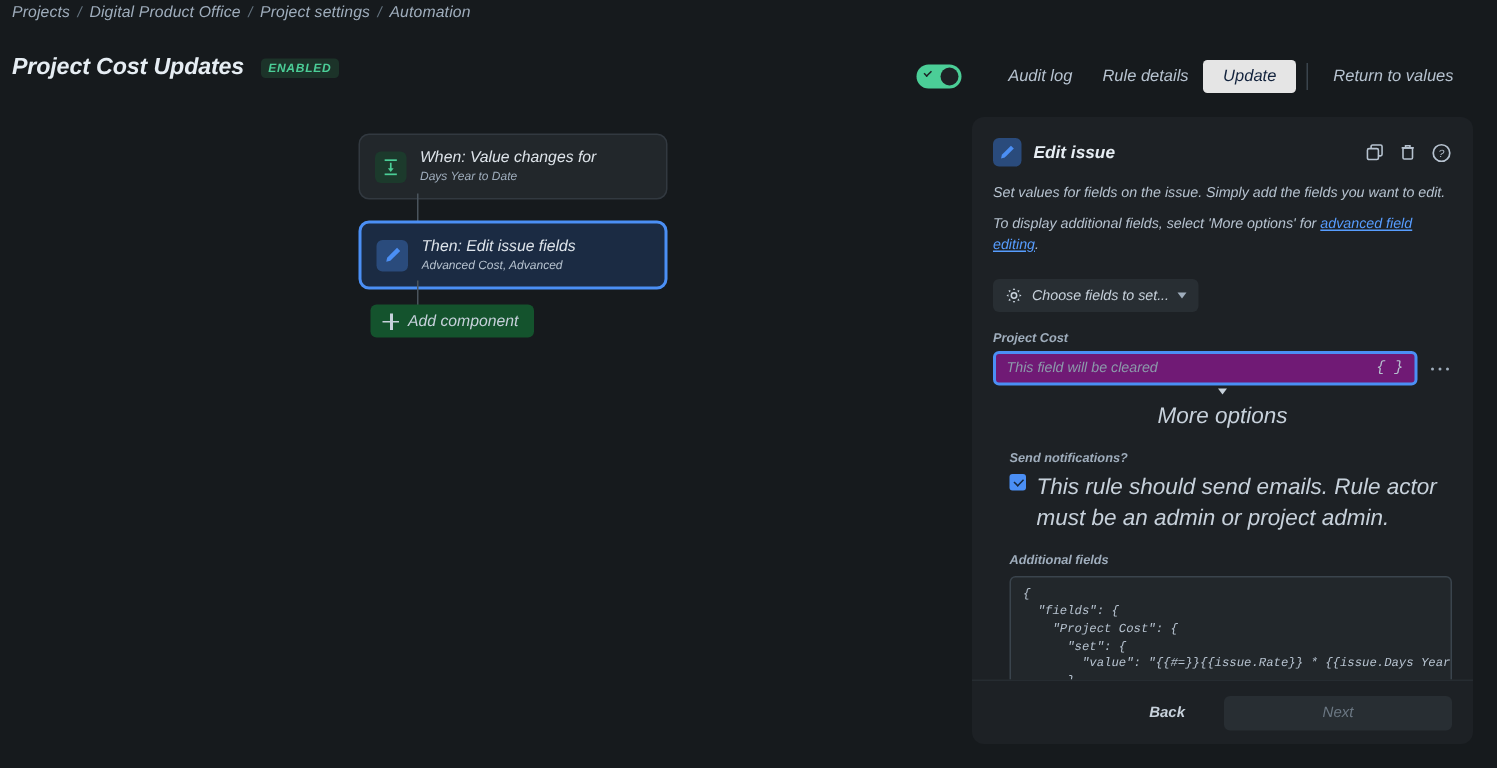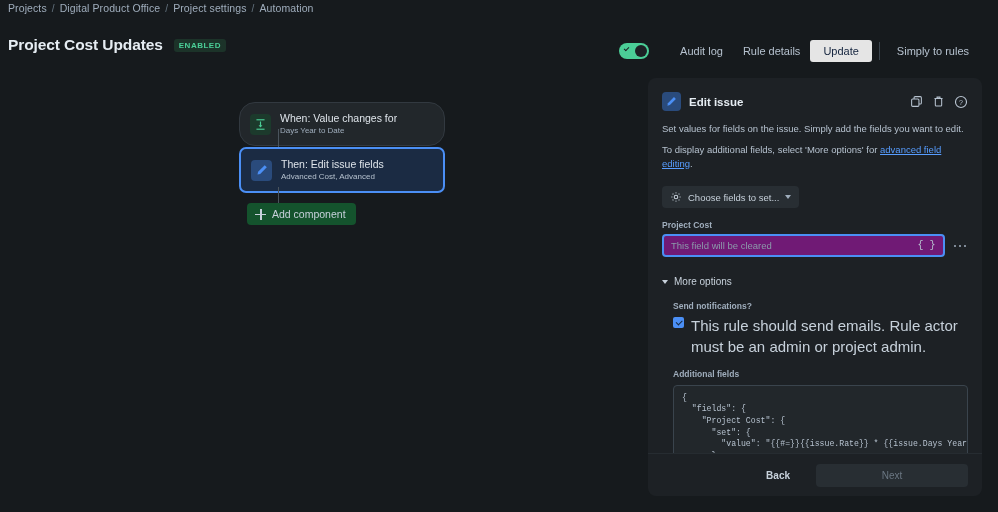--- a/index.html
+++ b/index.html
@@ -3,21 +3,21 @@
 <meta charset="utf-8">
 <style>
   * { box-sizing: border-box; margin: 0; padding: 0; }
   html, body {
     width: 998px; height: 512px;
     background: #161a1d;
     font-family: "Liberation Sans", sans-serif;
     color: #b6c2cf;
     overflow: hidden;
   }
-  .app { position: relative; width: 994px; height: 512px; }
+  .app { position: relative; width: 994px; height: 512px; font-style: italic; }
 
   
   .breadcrumb {
     position: absolute; left: 8px; top: 2px;
     display: flex; align-items: center; gap: 5px;
     font-size: 10.5px; color: #9fadbc; letter-spacing: .1px;
   }
   .breadcrumb .crumb { cursor: pointer; }
   .breadcrumb .sep { color: #64737f; font-size: 10px; }
 
@@ -59,21 +59,21 @@
   .tb-sep { width: 1px; height: 18px; background: #3a444d; margin: 0 7px; }
 
   
   .canvas { position: absolute; left: 0; top: 80px; width: 640px; }
   .card {
     position: absolute; width: 206px; left: 239px;
     background: #22272b; border: 1px solid #323940; border-radius: 7px;
     display: flex; align-items: center; gap: 9px;
     padding: 9px 10px; cursor: pointer;
   }
-  .card.when { top: 22px; border-radius: 16px; }
+  .card.when { top: 9px; }
   .card.then { top: 67px; border: 2px solid #4b8ff5; background: #1b2b43; }
   .card-icon {
     width: 21px; height: 21px; border-radius: 4px;
     display: flex; align-items: center; justify-content: center; flex: 0 0 auto;
   }
   .card-icon.green { background: #1c3a2c; }
   .card-icon.blue  { background: #2a4b7c; }
   .card-text { display: flex; flex-direction: column; gap: 1px; overflow: hidden; }
   .card-title { font-size: 10.5px; color: #dee4ea; line-height: 1.25; }
   .card-sub   { font-size: 8px; color: #9fadbc; line-height: 1.25; }
@@ -127,21 +127,21 @@
     background: #701a75; border: 2px solid #4b8ff5; border-radius: 4px;
     display: flex; align-items: center; padding: 0 7px;
   }
   .input-wrap .ph { font-size: 9.5px; color: #8c9bab; }
   .braces { margin-left: auto; font-size: 10px; color: #b6c2cf; font-family: "Liberation Mono", monospace; }
   .dots { display: flex; gap: 2.5px; cursor: pointer; padding: 4px 2px; }
   .dots i { width: 2.5px; height: 2.5px; border-radius: 50%; background: #9fadbc; display:block; }
 
   .more-options {
     display: flex; align-items: center; gap: 6px;
-    margin: 19px 0 0 0; font-size: 10px; color: #c7d1db; cursor: pointer;
+    margin: 2px 0 0 0; font-size: 15px; color: #c7d1db; cursor: pointer; flex-direction: column;
   }
   .chev-d { width: 0; height: 0; border-left: 3.5px solid transparent; border-right: 3.5px solid transparent; border-top: 4px solid #c7d1db; }
 
   .sub-block { margin-left: 11px; margin-top: 14px; }
   .sub-label { font-size: 8.5px; font-weight: bold; color: #9fadbc; margin-bottom: 5px; }
   .check-row { display: flex; align-items: flex-start; gap: 7px; }
   .checkbox {
     width: 11px; height: 11px; border-radius: 2px; background: #4b8ff5;
     position: relative; flex: 0 0 auto; margin-top: 1px; cursor: pointer;
   }
@@ -198,21 +198,21 @@
 
   <div class="toolbar">
     <div class="toggle">
       <span class="chk"></span>
       <span class="knob"></span>
     </div>
     <div class="tb-btn">Audit log</div>
     <div class="tb-btn">Rule details</div>
     <div class="tb-btn primary">Update</div>
     <div class="tb-sep"></div>
-    <div class="tb-btn">Simply to rules</div>
+    <div class="tb-btn">Return to values</div>
   </div>
 
   <div class="canvas">
 
     <div class="card when">
       <div class="card-icon green">
         <svg width="13" height="13" viewBox="0 0 16 16" aria-hidden="true">
           <rect x="3" y="1.5" width="10" height="1.4" fill="#4bce97"></rect>
           <rect x="3" y="13.1" width="10" height="1.4" fill="#4bce97"></rect>
           <rect x="7.3" y="4.3" width="1.4" height="6" fill="#4bce97"></rect>

